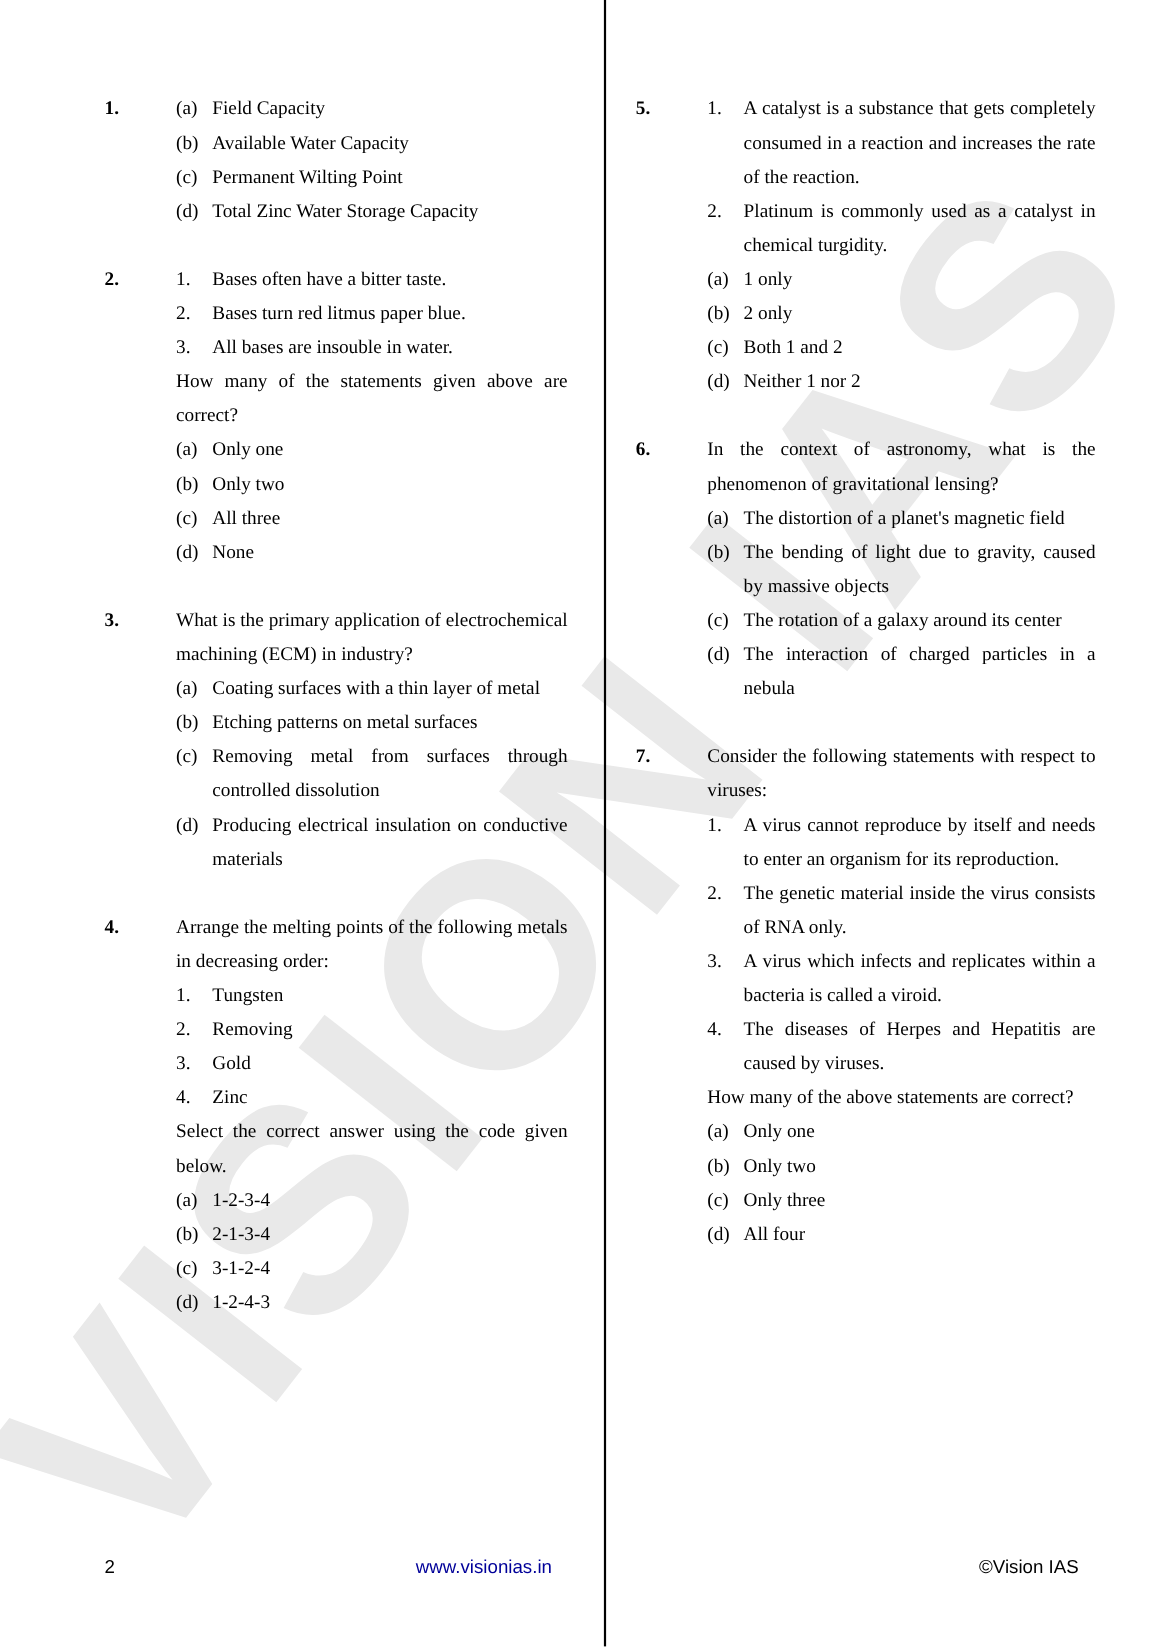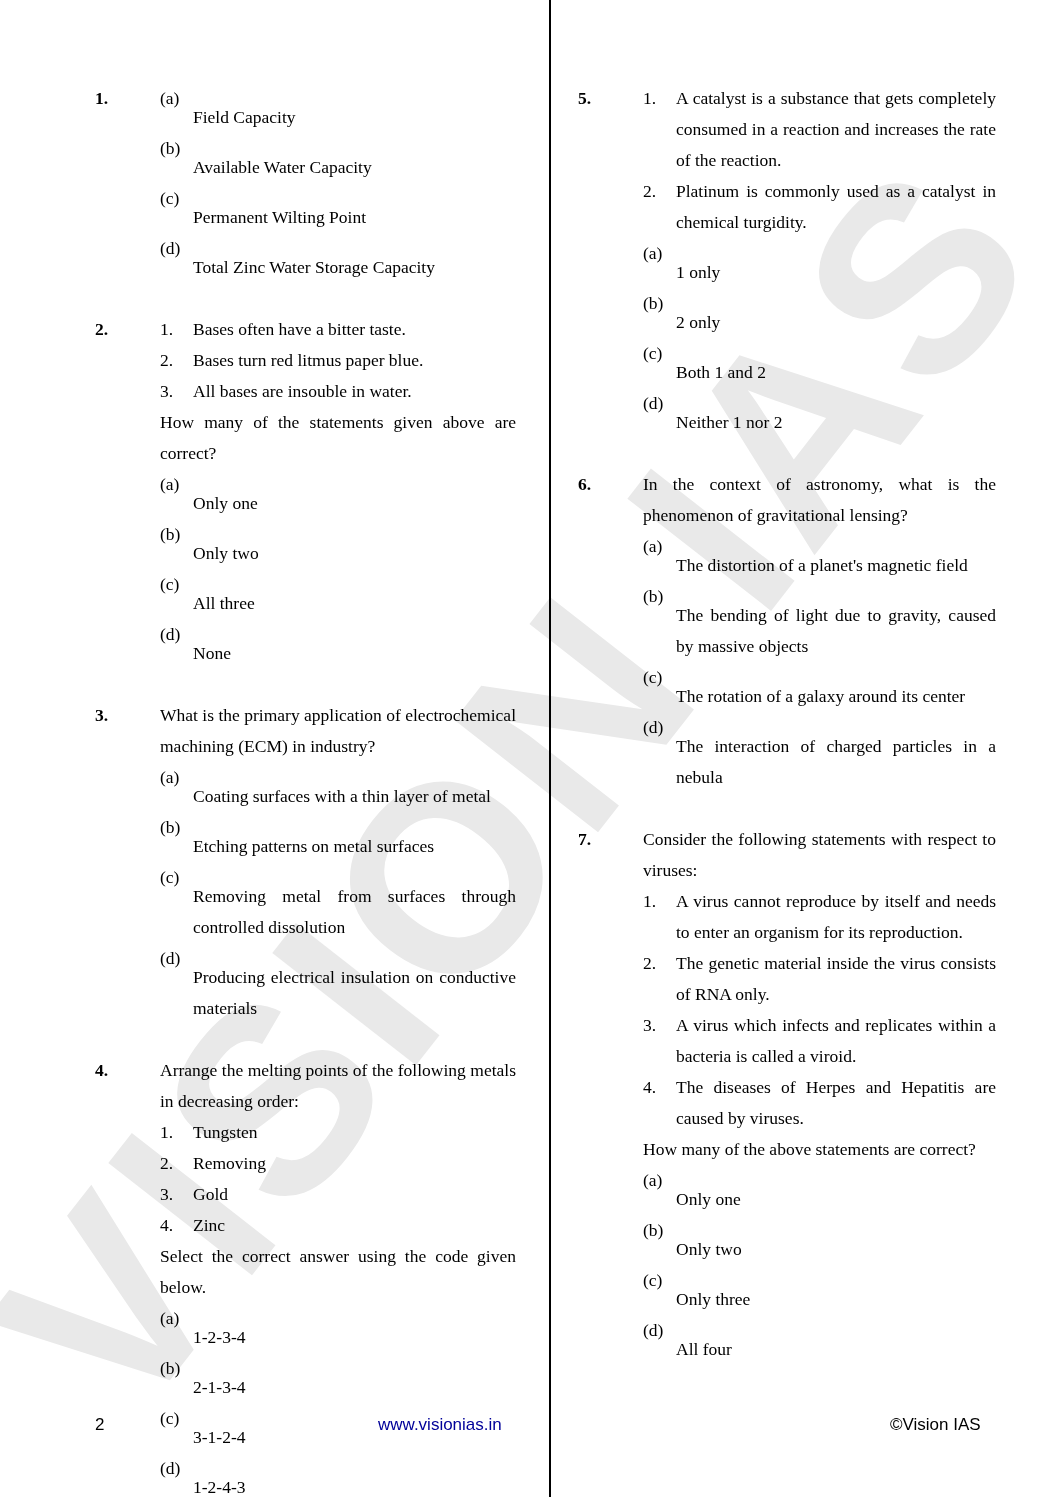--- a/index.html
+++ b/index.html
@@ -44,21 +44,21 @@
   .col-left{left:95px;width:421px;}
   .col-right{left:578px;width:418px;}
   .q{display:flex;margin:0 0 31px 0;}
   .qnum{width:65px;flex-shrink:0;font-weight:bold;}
   .qbody{flex:1;min-width:0;}
   .jt{text-align:justify;margin:0;}
   .row{display:flex;}
   .sn{width:33px;flex-shrink:0;}
   .stext{flex:1;text-align:justify;min-width:0;}
   .ol{width:33px;flex-shrink:0;}
-  .ot{flex:1;text-align:justify;min-width:0;margin-top:19px;}
+  .ot{flex:1;text-align:justify;min-width:0;}
   .footer{
     position:absolute;
     left:0;top:1409px;width:1058px;height:31px;
     font-family:"Liberation Sans", sans-serif;
     font-size:17px;
     z-index:2;
   }
   .pagenum{position:absolute;left:95px;top:0;}
   .site-link{
     position:absolute;left:378px;top:0;

